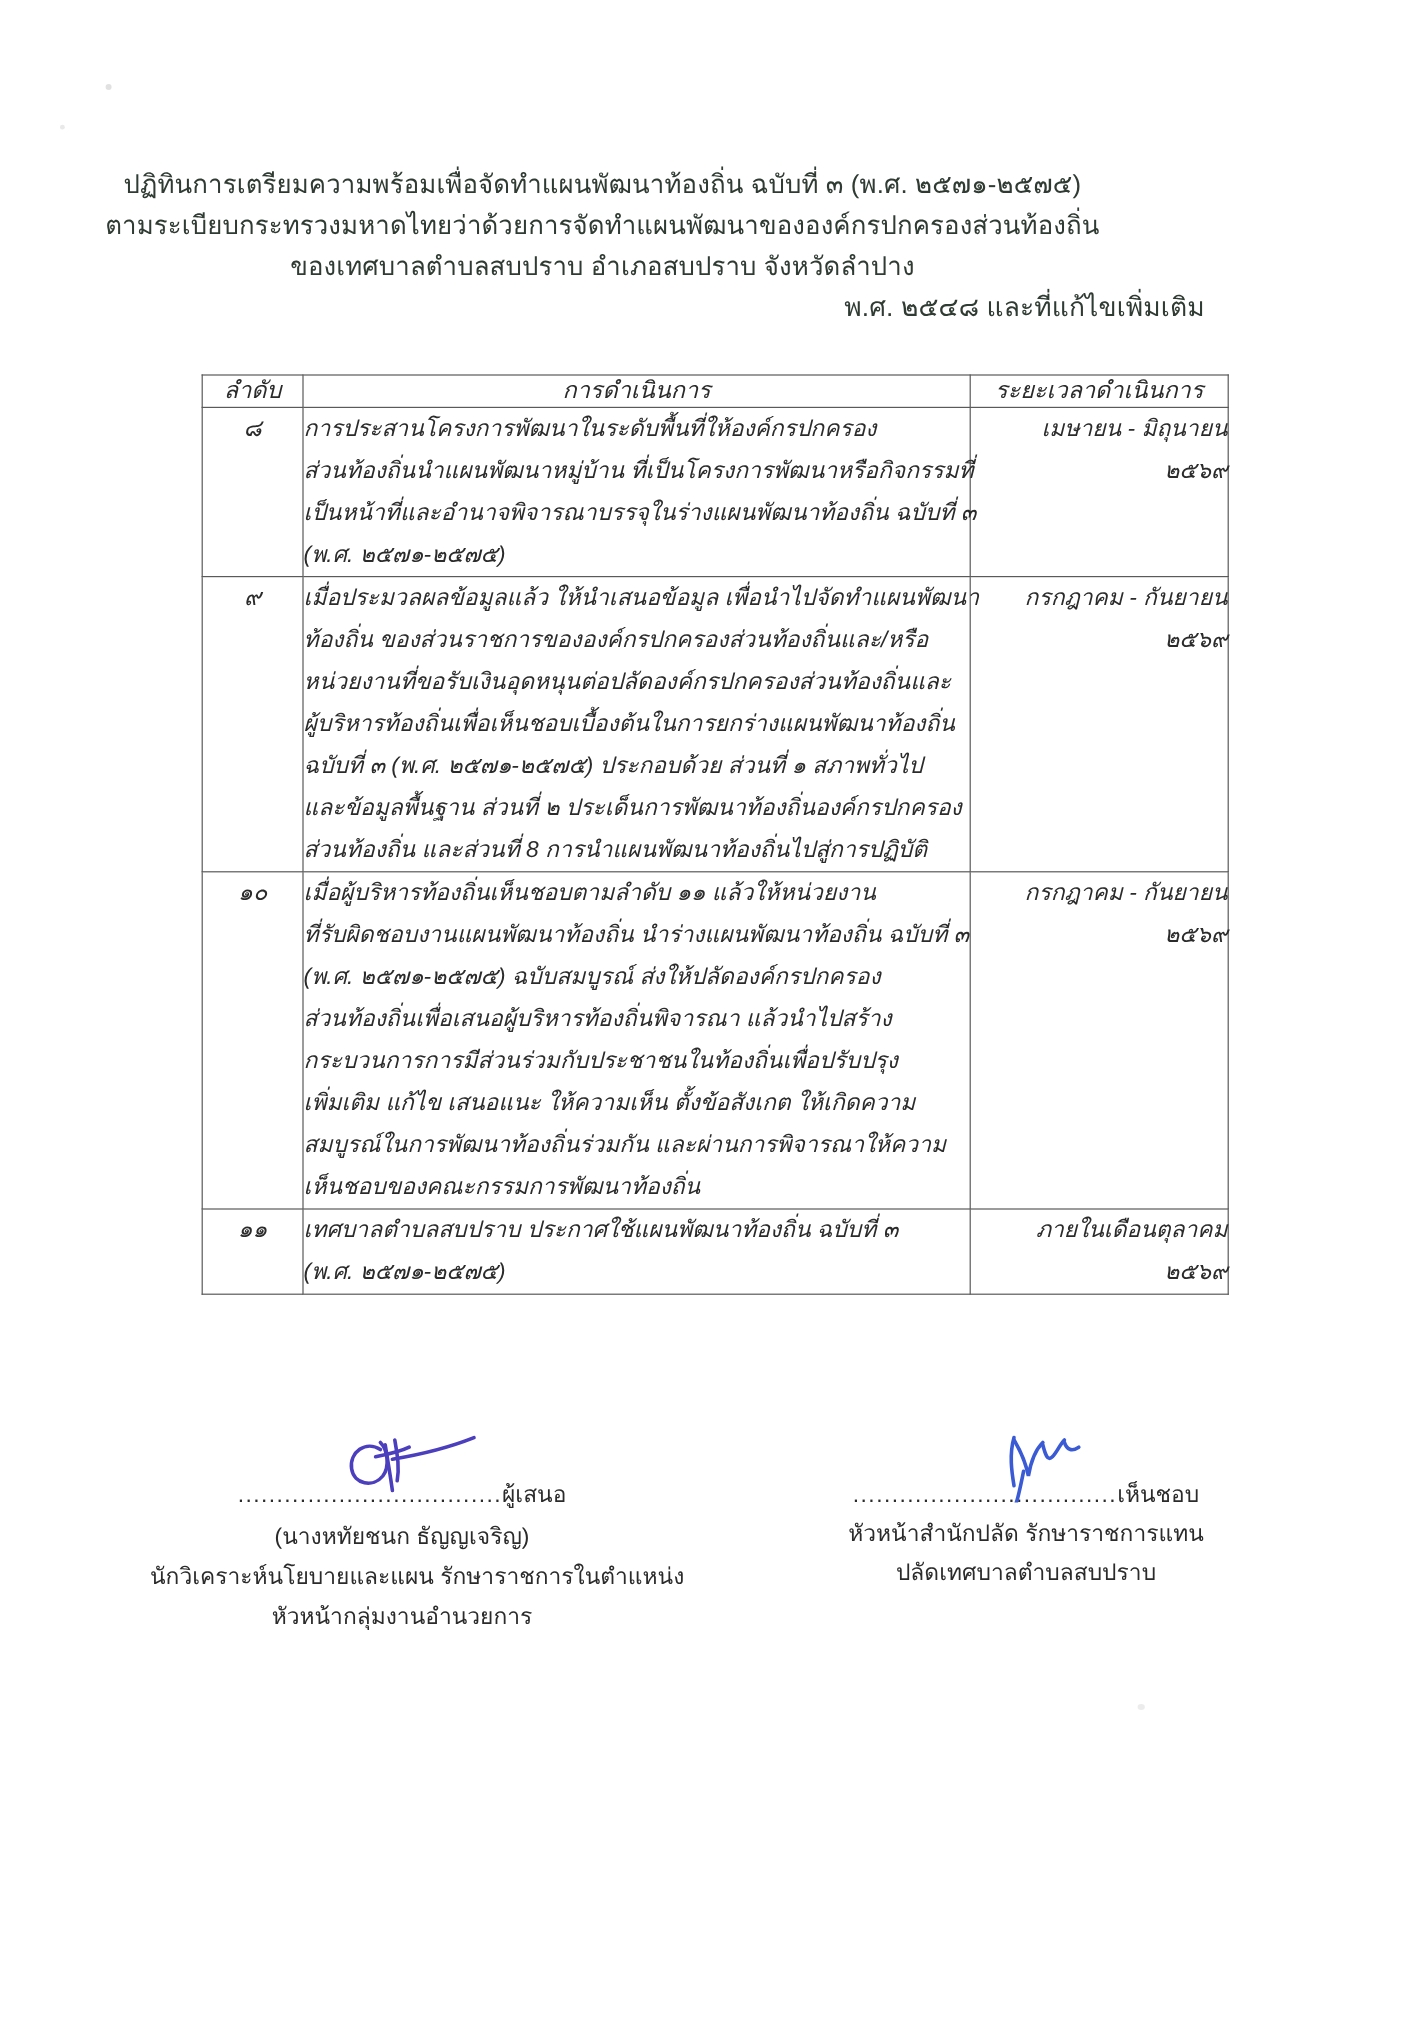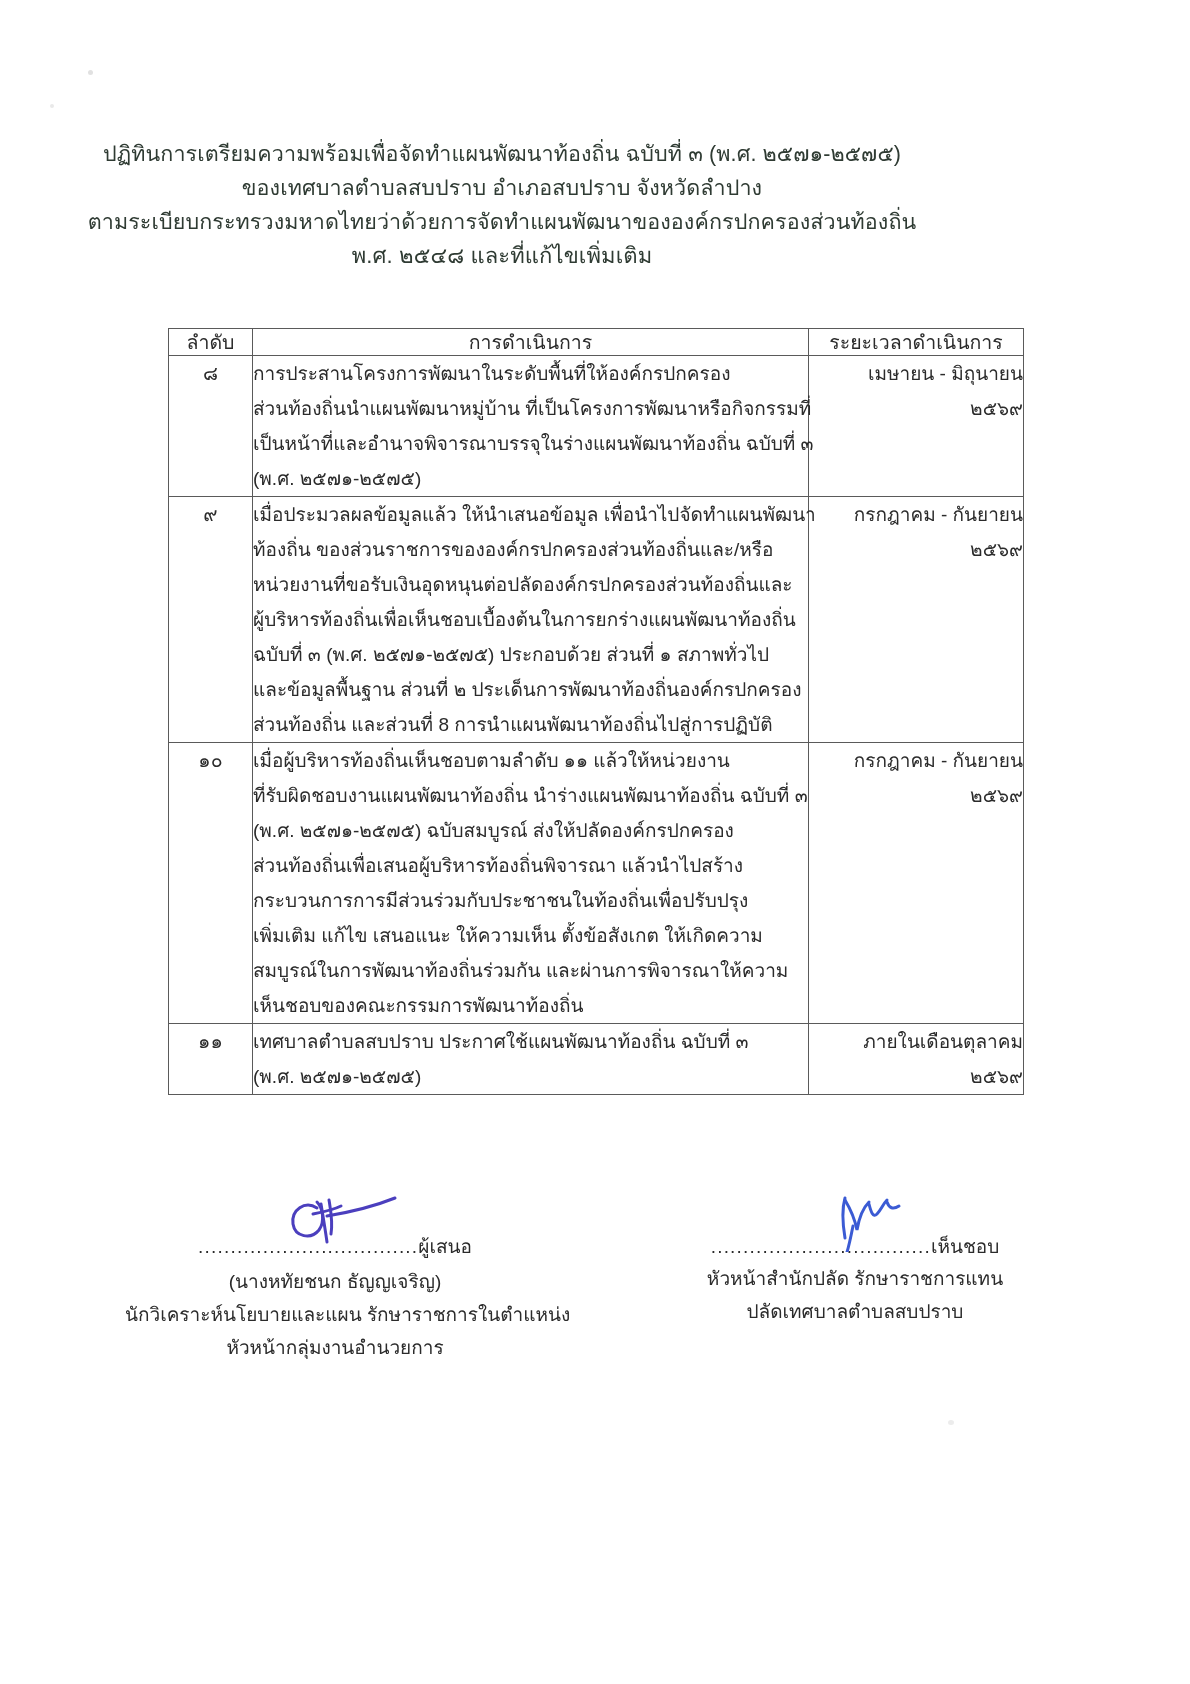--- a/index.html
+++ b/index.html
@@ -43,28 +43,30 @@
   }
   .title-line {
     font-size: 21.5px;
     line-height: 34px;
     letter-spacing: .1px;
     white-space: nowrap;
     font-weight: 400;
   }
   .title-line.l4 {
     font-size: 22px;
+    text-align: right;
   }
 
   
   .table-wrap {
     position: absolute;
     left: 168px;
-    top: 328px;
+    top: 312px;
     width: 855px;
+    font-style: italic;
   }
   table.cal {
     border-collapse: collapse;
     width: 855px;
     table-layout: fixed;
   }
   table.cal th, table.cal td {
     border: 1px solid #5a5a5a;
     vertical-align: top;
     padding: 0;
@@ -161,22 +163,22 @@
 <body>
 
 <div class="page">
 
   <span class="speck s1"></span>
   <span class="speck s2"></span>
   <span class="speck s3"></span>
 
   <div class="title-block">
     <div class="title-line l1">ปฏิทินการเตรียมความพร้อมเพื่อจัดทำแผนพัฒนาท้องถิ่น ฉบับที่ ๓ (พ.ศ. ๒๕๗๑-๒๕๗๕)</div>
+    <div class="title-line l3">ตามระเบียบกระทรวงมหาดไทยว่าด้วยการจัดทำแผนพัฒนาขององค์กรปกครองส่วนท้องถิ่น</div>
     <div class="title-line l2">ของเทศบาลตำบลสบปราบ อำเภอสบปราบ จังหวัดลำปาง</div>
-    <div class="title-line l3">ตามระเบียบกระทรวงมหาดไทยว่าด้วยการจัดทำแผนพัฒนาขององค์กรปกครองส่วนท้องถิ่น</div>
     <div class="title-line l4">พ.ศ. ๒๕๔๘ และที่แก้ไขเพิ่มเติม</div>
   </div>
 
   <div class="table-wrap">
     <table class="cal">
       <colgroup>
         <col class="c-no">
         <col class="c-act">
         <col class="c-time">
       </colgroup>

